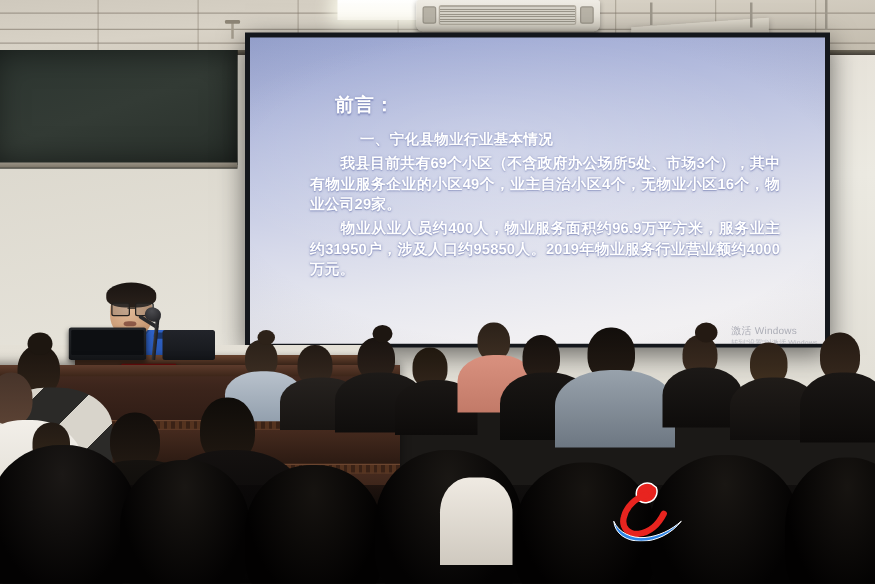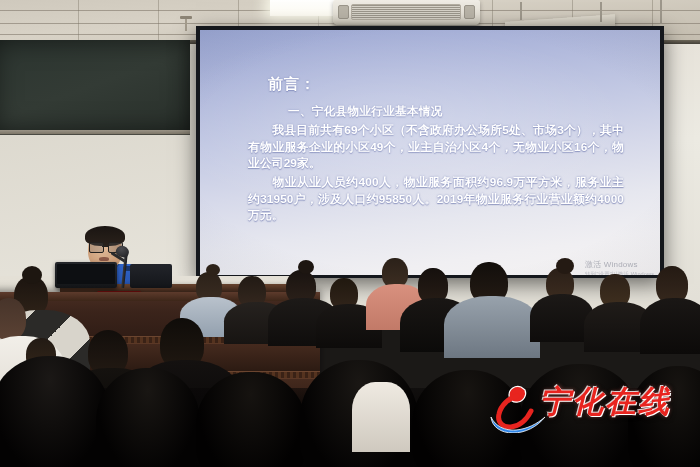--- a/index.html
+++ b/index.html
@@ -443,16 +443,15 @@
   <div class="blob" style="left:628px;top:366px;width:100px;height:116px;background:radial-gradient(ellipse at 50% 20%,#171411,#020101 70%);"></div>
 
   <div style="position:absolute;left:352px;top:382px;width:58px;height:70px;background:linear-gradient(180deg,#efeae2,#cfc9bf);border-radius:40% 40% 0 0;"></div>
 
   <div class="logo">
     <svg class="logo-swoosh" viewBox="0 0 62 50">
       <path d="M34 4 C28 2 22 6 22 12 C22 17 26 20 31 19 C37 18 40 12 38 7 Z" fill="#e8241f" stroke="#ffffff" stroke-width="1.2"></path>
       <path d="M30 13 C22 15 14 22 12 31 C10 39 16 45 24 44 C33 43 40 36 44 28" fill="none" stroke="#e8241f" stroke-width="5" stroke-linecap="round"></path>
       <path d="M4 34 C8 43 18 48 29 47 C40 46 50 41 58 34 C50 44 38 50 26 50 C14 50 5 44 4 34 Z" fill="#2f86e8" stroke="#ffffff" stroke-width="0.8"></path>
     </svg>
-    <div class="logo-cn">宁化在线</div>
   </div>
 
 </div>
 
 </body></html>

